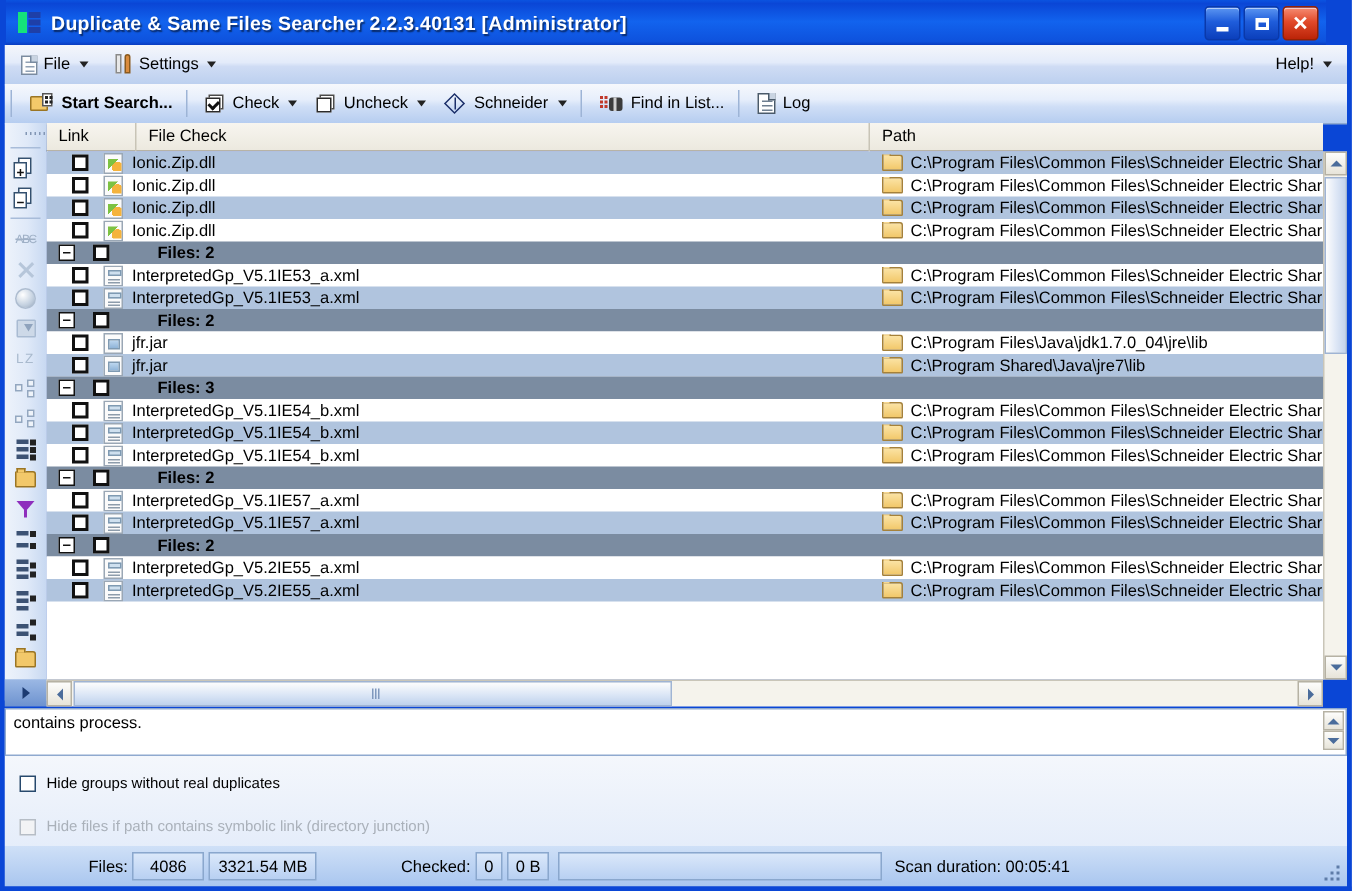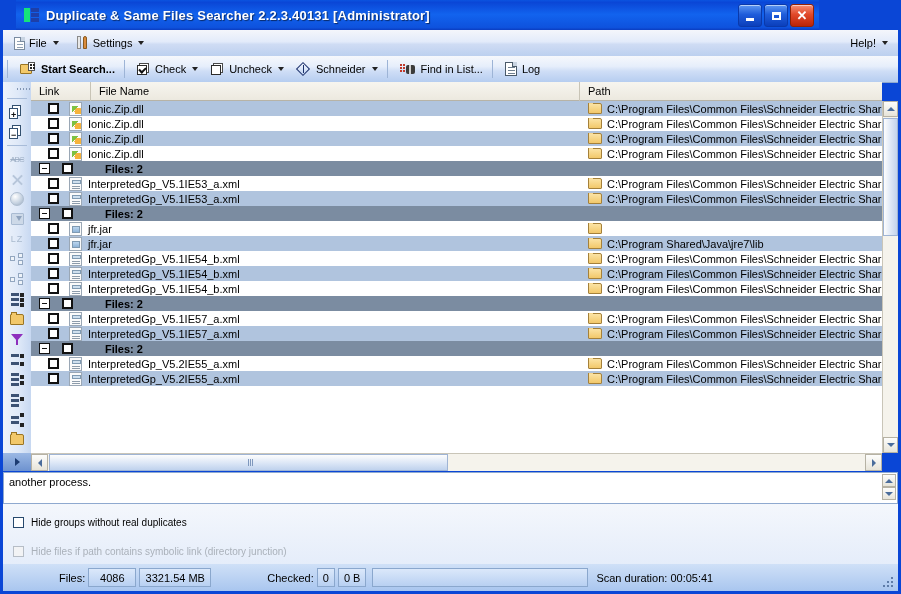--- a/index.html
+++ b/index.html
@@ -9,21 +9,21 @@
     font-size:11px;
     background:#0a3fd4;
   }
   .window{
     position:absolute;left:0;top:0;width:901px;height:594px;
     background:#0a46d6;
     box-sizing:border-box;
   }
   
   .titlebar{
-    position:absolute;left:16px;top:0;width:803px;height:30px;
+    position:absolute;left:4px;top:0;width:880px;height:30px;
     background:linear-gradient(to bottom,#0b53e0 0%,#0a46d6 8%,#1263ee 48%,#0e52dd 92%,#0a3cc0 100%);
     display:flex;align-items:center;
   }
   .title-ico{
     width:16px;height:16px;margin-left:8px;margin-right:6px;position:relative;flex:0 0 auto;
   }
   .title-ico .a{position:absolute;left:0;top:1px;width:6px;height:14px;background:#15e37a;}
   .title-ico .b{position:absolute;left:7px;top:1px;width:8px;height:4px;background:#1e3fa8;}
   .title-ico .c{position:absolute;left:7px;top:6px;width:8px;height:4px;background:#1e3fa8;}
   .title-ico .d{position:absolute;left:7px;top:11px;width:8px;height:4px;background:#1e3fa8;}
@@ -448,21 +448,21 @@
     <div class="vbtn">
         <span class="g-folder"></span>
       </div>
     <div class="vfoot">
         <i></i>
       </div>
   </div>
 
   <div class="listhdr">
     <div class="hcol" style="width:60px">Link</div>
-    <div class="hcol" style="width:489px">File Name</div>
+    <div class="hcol" style="width:489px">File Check</div>
     <div class="hcol" style="width:302px;border-right:none">Path</div>
   </div>
 
   <div class="listwrap" id="list-body">
       <div class="row alt">
         <div class="cell-link">
           <span class="cb"></span>
         </div>
         <div class="cell-file">
           <span class="fi fi-dll"></span>
@@ -565,106 +565,81 @@
       <div class="row white">
         <div class="cell-link">
           <span class="cb"></span>
         </div>
         <div class="cell-file">
           <span class="fi fi-jar"></span>
           <span class="fname">jfr.jar</span>
         </div>
         <div class="cell-path">
           <span class="folder-ic"></span>
+          <span class="pname">C:\Program Files\Java\jdk1.7.0_04\jre\lib</span>
         </div>
       </div>
       <div class="row alt">
         <div class="cell-link">
           <span class="cb"></span>
         </div>
         <div class="cell-file">
           <span class="fi fi-jar"></span>
           <span class="fname">jfr.jar</span>
         </div>
         <div class="cell-path">
           <span class="folder-ic"></span>
           <span class="pname">C:\Program Shared\Java\jre7\lib</span>
-        </div>
-      </div>
-      <div class="row white">
-        <div class="cell-link">
-          <span class="cb"></span>
-        </div>
-        <div class="cell-file">
-          <span class="fi fi-xml"></span>
-          <span class="fname">InterpretedGp_V5.1IE54_b.xml</span>
-        </div>
-        <div class="cell-path">
-          <span class="folder-ic"></span>
-          <span class="pname">C:\Program Files\Common Files\Schneider Electric Shared</span>
-        </div>
-      </div>
-      <div class="row alt">
-        <div class="cell-link">
-          <span class="cb"></span>
-        </div>
-        <div class="cell-file">
-          <span class="fi fi-xml"></span>
-          <span class="fname">InterpretedGp_V5.1IE54_b.xml</span>
-        </div>
-        <div class="cell-path">
-          <span class="folder-ic"></span>
-          <span class="pname">C:\Program Files\Common Files\Schneider Electric Shared</span>
-        </div>
-      </div>
-      <div class="row white">
-        <div class="cell-link">
-          <span class="cb"></span>
-        </div>
-        <div class="cell-file">
-          <span class="fi fi-xml"></span>
-          <span class="fname">InterpretedGp_V5.1IE54_b.xml</span>
-        </div>
-        <div class="cell-path">
-          <span class="folder-ic"></span>
-          <span class="pname">C:\Program Files\Common Files\Schneider Electric Shared</span>
         </div>
       </div>
       <div class="row group">
         <div class="cell-exp">
           <span class="expander"></span>
         </div>
         <div class="cell-link" style="width: 22px;">
           <span class="cb"></span>
         </div>
         <div class="cell-file" style="width: 501px;">
-          <span class="gname" style="margin-left: 26px;">Files: 2</span>
+          <span class="gname" style="margin-left: 26px;">Files: 3</span>
         </div>
         <div class="cell-path"></div>
       </div>
       <div class="row white">
         <div class="cell-link">
           <span class="cb"></span>
         </div>
         <div class="cell-file">
           <span class="fi fi-xml"></span>
-          <span class="fname">InterpretedGp_V5.1IE57_a.xml</span>
+          <span class="fname">InterpretedGp_V5.1IE54_b.xml</span>
         </div>
         <div class="cell-path">
           <span class="folder-ic"></span>
           <span class="pname">C:\Program Files\Common Files\Schneider Electric Shared</span>
         </div>
       </div>
       <div class="row alt">
         <div class="cell-link">
           <span class="cb"></span>
         </div>
         <div class="cell-file">
           <span class="fi fi-xml"></span>
-          <span class="fname">InterpretedGp_V5.1IE57_a.xml</span>
+          <span class="fname">InterpretedGp_V5.1IE54_b.xml</span>
+        </div>
+        <div class="cell-path">
+          <span class="folder-ic"></span>
+          <span class="pname">C:\Program Files\Common Files\Schneider Electric Shared</span>
+        </div>
+      </div>
+      <div class="row white">
+        <div class="cell-link">
+          <span class="cb"></span>
+        </div>
+        <div class="cell-file">
+          <span class="fi fi-xml"></span>
+          <span class="fname">InterpretedGp_V5.1IE54_b.xml</span>
         </div>
         <div class="cell-path">
           <span class="folder-ic"></span>
           <span class="pname">C:\Program Files\Common Files\Schneider Electric Shared</span>
         </div>
       </div>
       <div class="row group">
         <div class="cell-exp">
           <span class="expander"></span>
         </div>
@@ -675,20 +650,58 @@
           <span class="gname" style="margin-left: 26px;">Files: 2</span>
         </div>
         <div class="cell-path"></div>
       </div>
       <div class="row white">
         <div class="cell-link">
           <span class="cb"></span>
         </div>
         <div class="cell-file">
           <span class="fi fi-xml"></span>
+          <span class="fname">InterpretedGp_V5.1IE57_a.xml</span>
+        </div>
+        <div class="cell-path">
+          <span class="folder-ic"></span>
+          <span class="pname">C:\Program Files\Common Files\Schneider Electric Shared</span>
+        </div>
+      </div>
+      <div class="row alt">
+        <div class="cell-link">
+          <span class="cb"></span>
+        </div>
+        <div class="cell-file">
+          <span class="fi fi-xml"></span>
+          <span class="fname">InterpretedGp_V5.1IE57_a.xml</span>
+        </div>
+        <div class="cell-path">
+          <span class="folder-ic"></span>
+          <span class="pname">C:\Program Files\Common Files\Schneider Electric Shared</span>
+        </div>
+      </div>
+      <div class="row group">
+        <div class="cell-exp">
+          <span class="expander"></span>
+        </div>
+        <div class="cell-link" style="width: 22px;">
+          <span class="cb"></span>
+        </div>
+        <div class="cell-file" style="width: 501px;">
+          <span class="gname" style="margin-left: 26px;">Files: 2</span>
+        </div>
+        <div class="cell-path"></div>
+      </div>
+      <div class="row white">
+        <div class="cell-link">
+          <span class="cb"></span>
+        </div>
+        <div class="cell-file">
+          <span class="fi fi-xml"></span>
           <span class="fname">InterpretedGp_V5.2IE55_a.xml</span>
         </div>
         <div class="cell-path">
           <span class="folder-ic"></span>
           <span class="pname">C:\Program Files\Common Files\Schneider Electric Shared</span>
         </div>
       </div>
       <div class="row alt">
         <div class="cell-link">
           <span class="cb"></span>
@@ -725,21 +738,21 @@
         <span class="hgrip">
           <i></i>
         </span>
       </div>
     <div class="hsb-arrow" style="right:0">
         <span class="ar r"></span>
       </div>
   </div>
 
   <div class="msgbox">
-    <span>another process.</span>
+    <span>contains process.</span>
     <span class="msg-spin">
       <div>
           <span class="ar u"></span>
         </div>
       <div>
           <span class="ar d"></span>
         </div>
     </span>
   </div>
 

